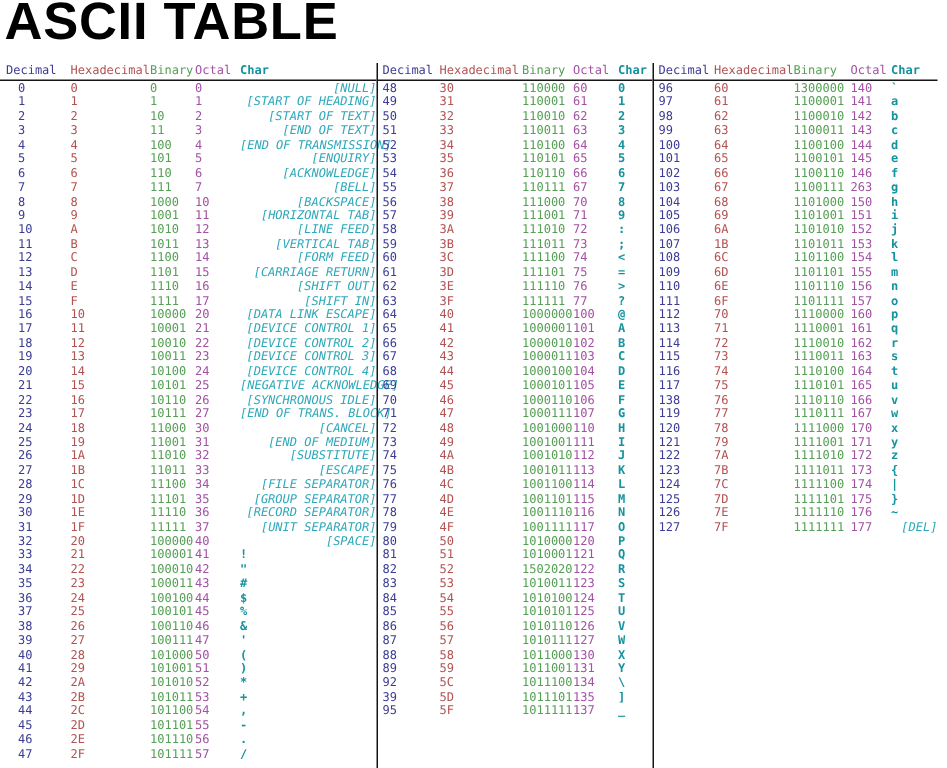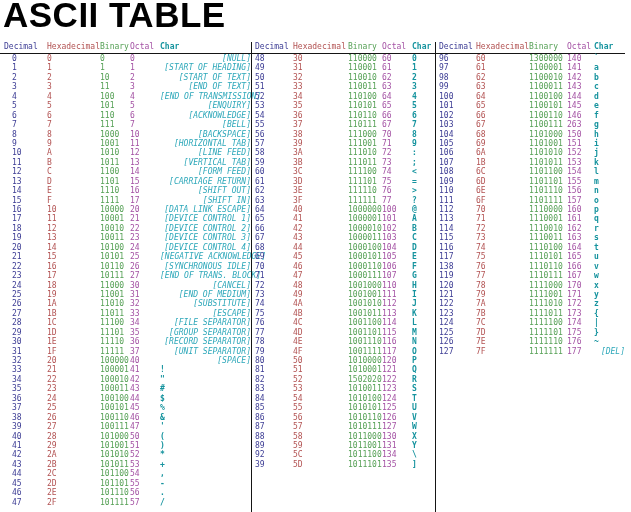--- a/index.html
+++ b/index.html
@@ -697,20 +697,27 @@
     <span class="c4">134</span>
     <span class="c5">\</span>
   </div>
           <div class="row">
     <span class="c1">39</span>
     <span class="c2">5D</span>
     <span class="c3">1011101</span>
     <span class="c4">135</span>
     <span class="c5">]</span>
   </div>
+          <div class="row">
+    <span class="c1">95</span>
+    <span class="c2">5F</span>
+    <span class="c3">1011111</span>
+    <span class="c4">137</span>
+    <span class="c5">_</span>
+  </div>
         </div>
     </div>
 
     <div class="group g3">
       <div class="hdr">
         <span class="hc c1">Decimal</span>
         <span class="hc c2">Hexadecimal</span>
         <span class="hc c3">Binary</span>
         <span class="hc c4">Octal</span>
         <span class="hc c5">Char</span>

